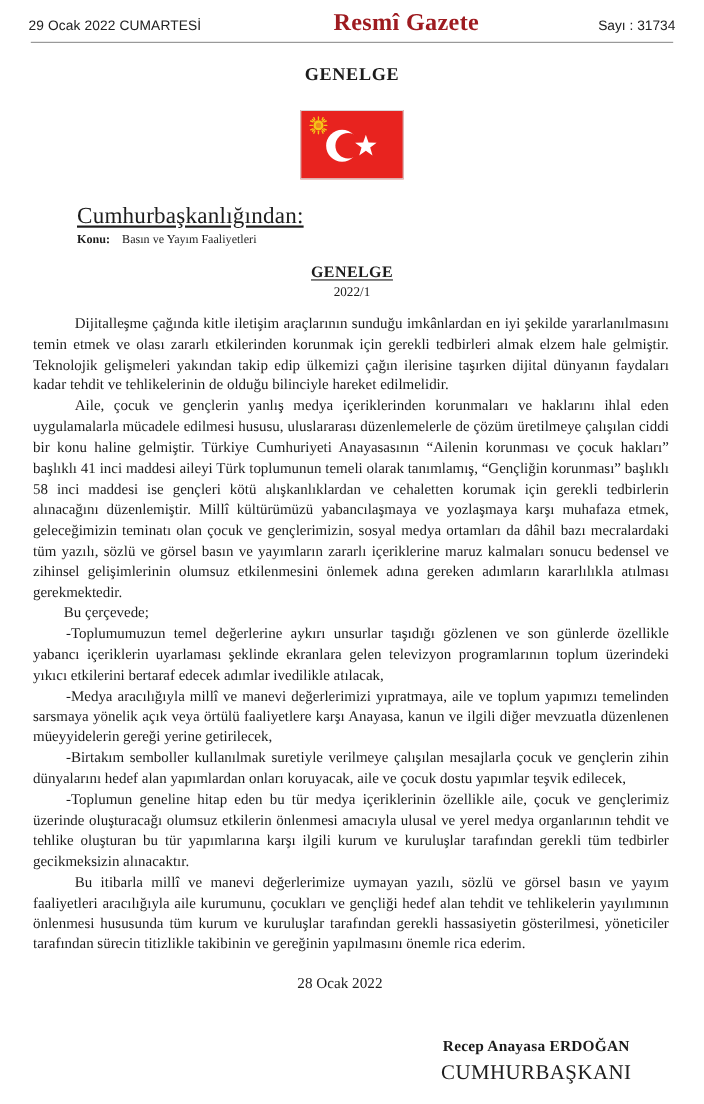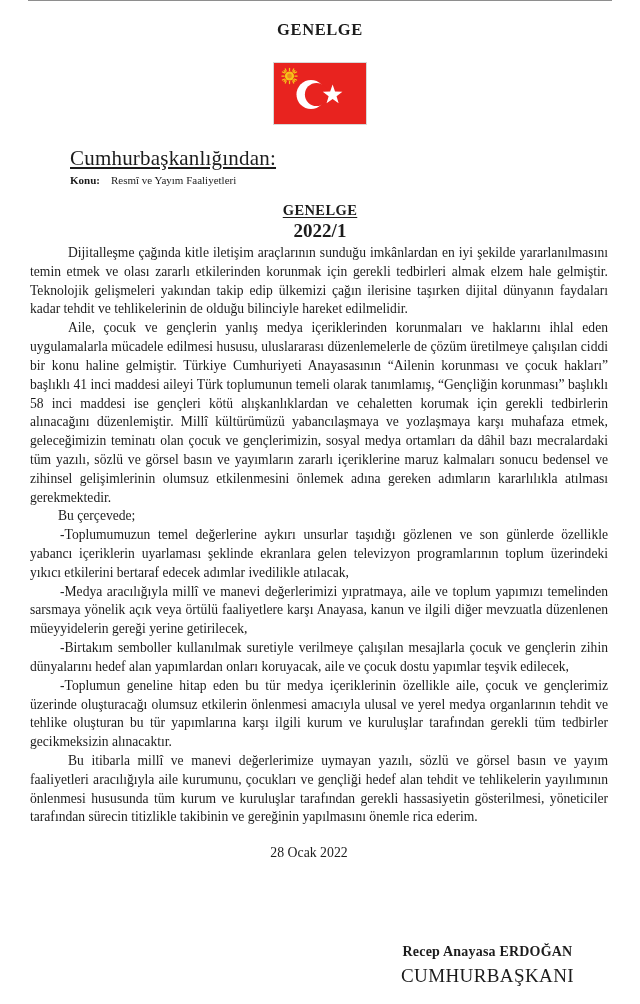--- a/index.html
+++ b/index.html
@@ -111,28 +111,28 @@
     margin-top: 16px;
   }
   .circular-title {
     font-weight: bold;
     font-size: 14.5px;
     text-decoration: underline;
     text-underline-offset: 2px;
     letter-spacing: .4px;
   }
   .circular-number {
-    font-weight: bold;
-    font-size: 19px;
+    font-weight: normal;
+    font-size: 12px;
     margin-top: 1px;
   }
 
   
   .body-text {
-    margin-top: 2px;
+    margin-top: 12px;
     padding: 0 6px 0 4px;
   }
   .body-text p {
     margin: 0 0 0 0;
     font-size: 13.6px;
     line-height: 1.385;
     text-align: justify;
     text-justify: inter-word;
     text-indent: 38px;
     hyphens: none;
@@ -163,20 +163,25 @@
   .signature-role {
     font-size: 19px;
     letter-spacing: .4px;
   }
 </style>
 </head>
 <body>
 
 <div class="page">
 
+  <div class="masthead">
+    <div class="masthead-date">29 Ocak 2022 CUMARTESİ</div>
+    <div class="masthead-title">Resmî Gazete</div>
+    <div class="masthead-issue">Sayı : 31734</div>
+  </div>
   <div class="masthead-rule"></div>
 
   <div class="doc-heading">GENELGE</div>
 
   <div class="flag-wrap">
     <div class="flag">
       <svg width="92" height="61" viewBox="0 0 92 61" xmlns="http://www.w3.org/2000/svg">
         <rect x="0" y="0" width="92" height="61" fill="#e8231f"></rect>
 
         <circle cx="37" cy="31.5" r="14.5" fill="#ffffff"></circle>
@@ -207,21 +212,21 @@
           </g>
         </g>
       </svg>
     </div>
   </div>
 
   <div class="from-block">
     <div class="from-line">Cumhurbaşkanlığından:</div>
     <div class="subject-line">
       <span class="subject-label">Konu:</span>
-      <span class="subject-value">Resmî ve Yayım Faaliyetleri</span>
+      <span class="subject-value">Basın ve Yayım Faaliyetleri</span>
     </div>
   </div>
 
   <div class="circular-block">
     <div class="circular-title">GENELGE</div>
     <div class="circular-number">2022/1</div>
   </div>
 
   <div class="body-text">
     <p>Dijitalleşme çağında kitle iletişim araçlarının sunduğu imkânlardan en iyi şekilde yararlanılmasını temin etmek ve olası zararlı etkilerinden korunmak için gerekli tedbirleri almak elzem hale gelmiştir. Teknolojik gelişmeleri yakından takip edip ülkemizi çağın ilerisine taşırken dijital dünyanın faydaları kadar tehdit ve tehlikelerinin de olduğu bilinciyle hareket edilmelidir.</p>

